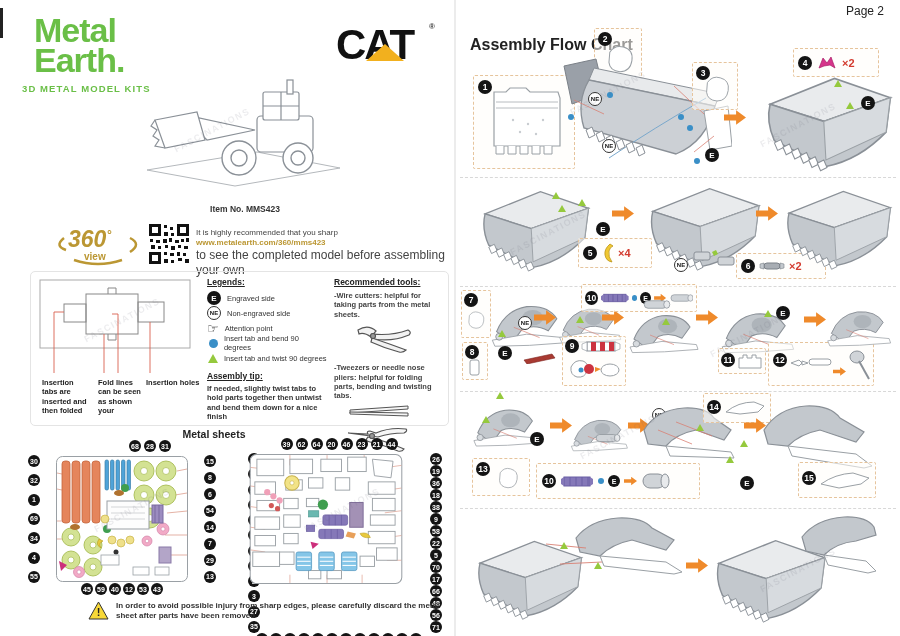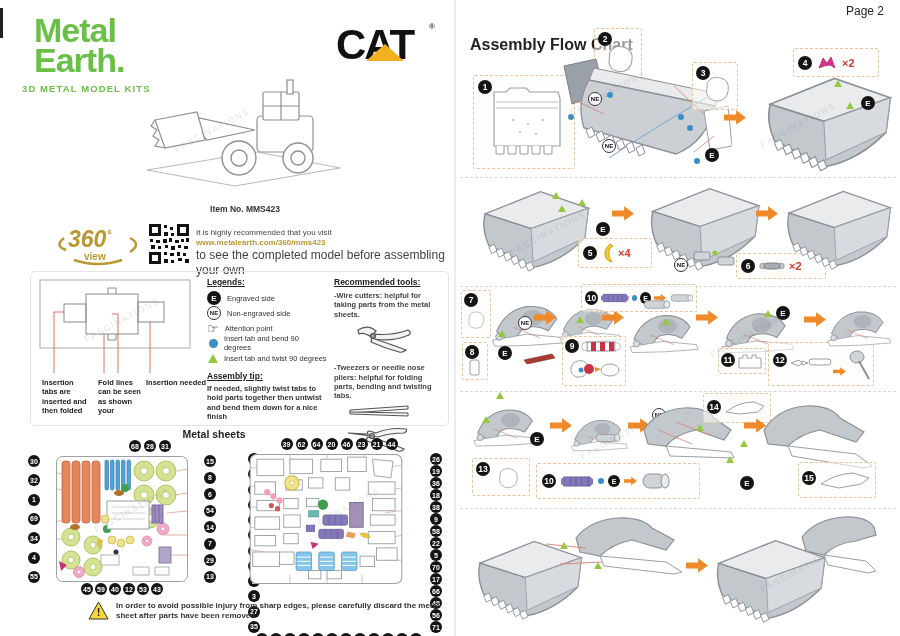--- a/index.html
+++ b/index.html
@@ -150,21 +150,21 @@
         <rect x="29" y="29" width="3" height="4"></rect>
         <rect x="35" y="30" width="3" height="3"></rect>
       <rect x="16" y="36" width="4" height="4"></rect>
         <rect x="23" y="37" width="3" height="3"></rect>
         <rect x="30" y="35" width="4" height="3"></rect>
         <rect x="37" y="36" width="4" height="4"></rect>
     </g>
   </svg>
 
   <div class="abs" style="left:196px;top:228px;width:255px">
-    <div class="small" style="font-size:8px">It is highly recommended that you visit</div>
+    <div class="small" style="font-size:8px">It is highly recommended that you sharp</div>
     <div class="small gold" style="font-size:8px;font-weight:bold">www.metalearth.com/360/mms423</div>
     <div class="small" style="font-size:12px">to see the completed model before assembling your own</div>
   </div>
 
   <div class="abs" style="left:30px;top:271px;width:417px;height:153px;border:1px solid #e4e4e4;border-radius:5px"></div>
 
   <svg class="abs" style="left:38px;top:278px" width="170" height="100" viewBox="0 0 170 100">
     <rect x="2" y="2" width="150" height="68" fill="#fff" stroke="#aaa"></rect>
     <g fill="none" stroke="#888" stroke-width="1">
       <rect x="48" y="16" width="52" height="40"></rect>
@@ -175,21 +175,21 @@
     </g>
     <g stroke="#d9604f" stroke-width=".9" fill="none">
       <polyline points="26,34 16,34 16,95"></polyline>
       <polyline points="66,56 66,95"></polyline>
       <polyline points="74,36 80,36 80,95"></polyline>
       <polyline points="112,44 112,95"></polyline>
     </g>
   </svg>
   <div class="abs small" style="left:42px;top:378px;width:48px;font-weight:bold;color:#222">Insertion tabs are inserted and then folded</div>
   <div class="abs small" style="left:98px;top:378px;width:44px;font-weight:bold;color:#222">Fold lines can be seen as shown your</div>
-  <div class="abs small" style="left:146px;top:378px;width:60px;font-weight:bold;color:#222">Insertion needed</div>
+  <div class="abs small" style="left:146px;top:378px;width:60px;font-weight:bold;color:#222">Insertion holes</div>
 
   <div class="abs" style="left:207px;top:277px;width:120px">
     <div class="title-u">Legends:</div>
     <div style="height:4px"></div>
     <div class="legrow">
         <span class="ebadge">E</span>
         <span class="leglabel">Engraved side</span>
       </div>
     <div class="legrow">
         <span class="nebadge">NE</span>

